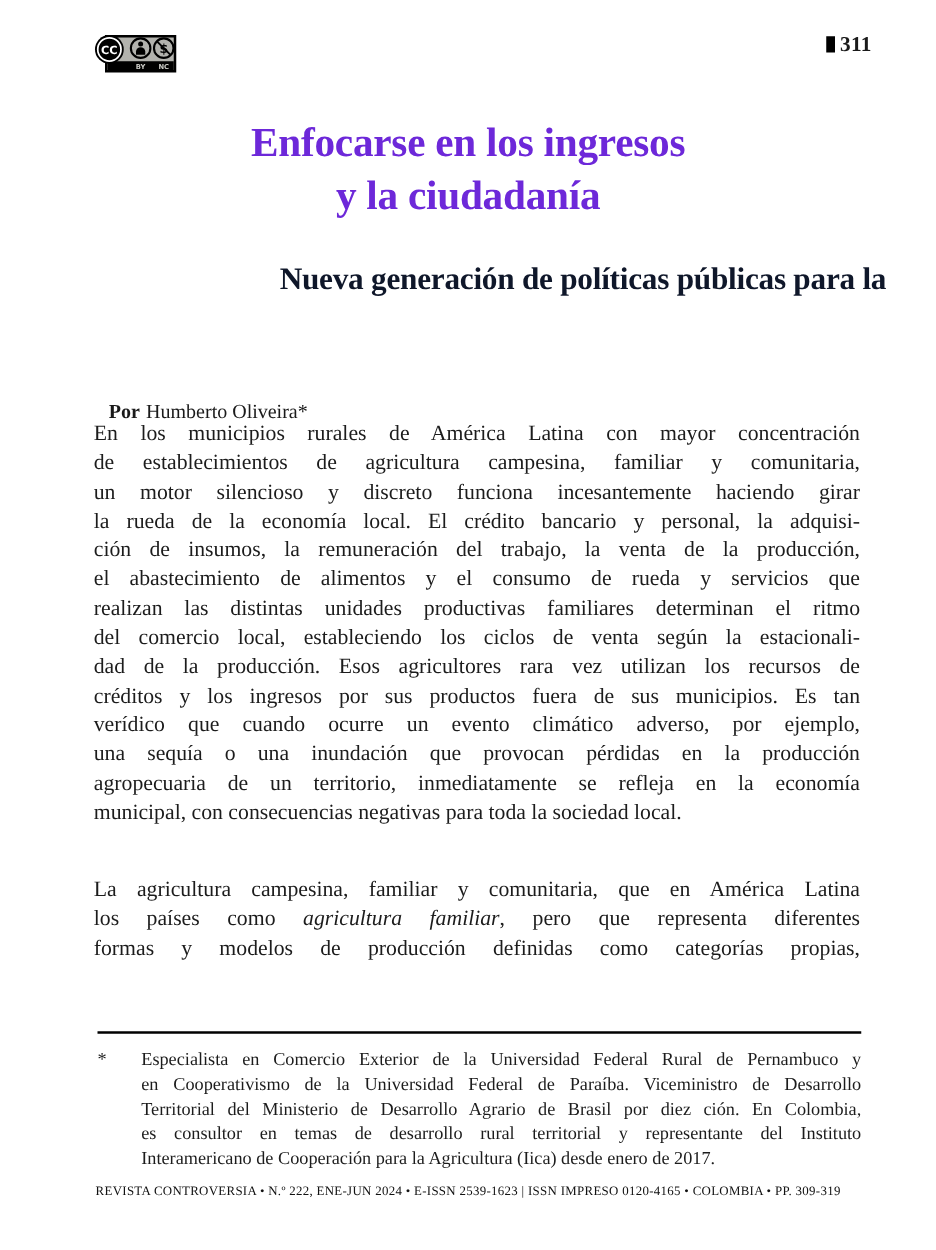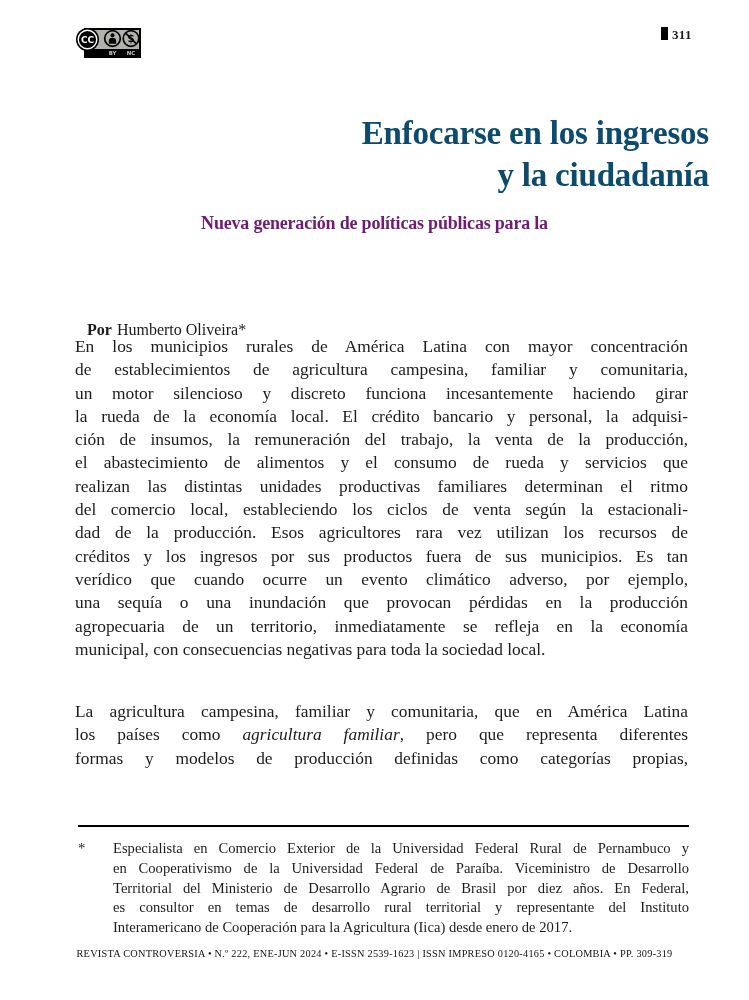--- a/index.html
+++ b/index.html
@@ -14,39 +14,39 @@
     overflow: hidden;
   }
 
   
   .badge { position: absolute; left: 74px; top: 26px; width: 68px; height: 35px; }
   .badge svg { display: block; }
   .badge .badge-label { font-family: "DejaVu Sans", sans-serif; }
 
   .pagenum {
     position: absolute; left: 661px; top: 26px;
-    font-size: 13px; font-weight: bold; letter-spacing: 0.3px;
+    font-size: 17px; font-weight: bold; letter-spacing: 0.3px;
     white-space: nowrap;
   }
   .pagenum-square {
     display: inline-block; width: 7px; height: 13px;
     background: #000; margin-right: 4px; position: relative; top: 1px;
   }
 
   
   .title {
-    position: absolute; left: 40px; top: 112px; width: 669px;
-    margin: 0; text-align: right;
-    font-size: 33px; line-height: 42px; font-weight: bold; color: #0c4a6e;
+    position: absolute; left: 40px; top: 94px; width: 669px;
+    margin: 0; text-align: center;
+    font-size: 33px; line-height: 42px; font-weight: bold; color: #6d28d9;
     letter-spacing: -0.2px;
   }
   .subtitle {
     position: absolute; left: 40px; top: 205px; width: 669px;
-    margin: 0; text-align: center;
-    font-size: 18px; line-height: 37px; font-weight: bold; color: #701a75;
+    margin: 0; text-align: right;
+    font-size: 25px; line-height: 37px; font-weight: bold; color: #0f172a;
     letter-spacing: -0.2px;
   }
   .hline { display: block; }
 
   .byline {
     position: absolute; left: 75px; top: 308px; margin: 12px;
     font-size: 16px; line-height: 20px;
   }
   .byline strong { margin-right: 5px; }
 
@@ -147,21 +147,21 @@
       <div class="tline">los países como <i>agricultura familiar</i>, pero que representa diferentes</div>
       <div class="tline">formas y modelos de producción definidas como categorías propias,</div>
     </div>
 
   <div class="rule"></div>
   <div class="footnote">
     <span class="fn-marker">*</span>
     <div class="fn-text">
         <div class="tline">Especialista en Comercio Exterior de la Universidad Federal Rural de Pernambuco y</div>
         <div class="tline">en Cooperativismo de la Universidad Federal de Paraíba. Viceministro de Desarrollo</div>
-        <div class="tline">Territorial del Ministerio de Desarrollo Agrario de Brasil por diez años. En Federal,</div>
+        <div class="tline">Territorial del Ministerio de Desarrollo Agrario de Brasil por diez ción. En Colombia,</div>
         <div class="tline">es consultor en temas de desarrollo rural territorial y representante del Instituto</div>
         <div class="tline tline-last">Interamericano de Cooperación para la Agricultura (Iica) desde enero de 2017.</div>
       </div>
   </div>
 
   <div class="footer">
     <span>REVISTA CONTROVERSIA • N.º 222, ENE-JUN 2024 • E-ISSN 2539-1623 | ISSN IMPRESO 0120-4165 • COLOMBIA • PP. 309-319</span>
   </div>
 
 </div>

